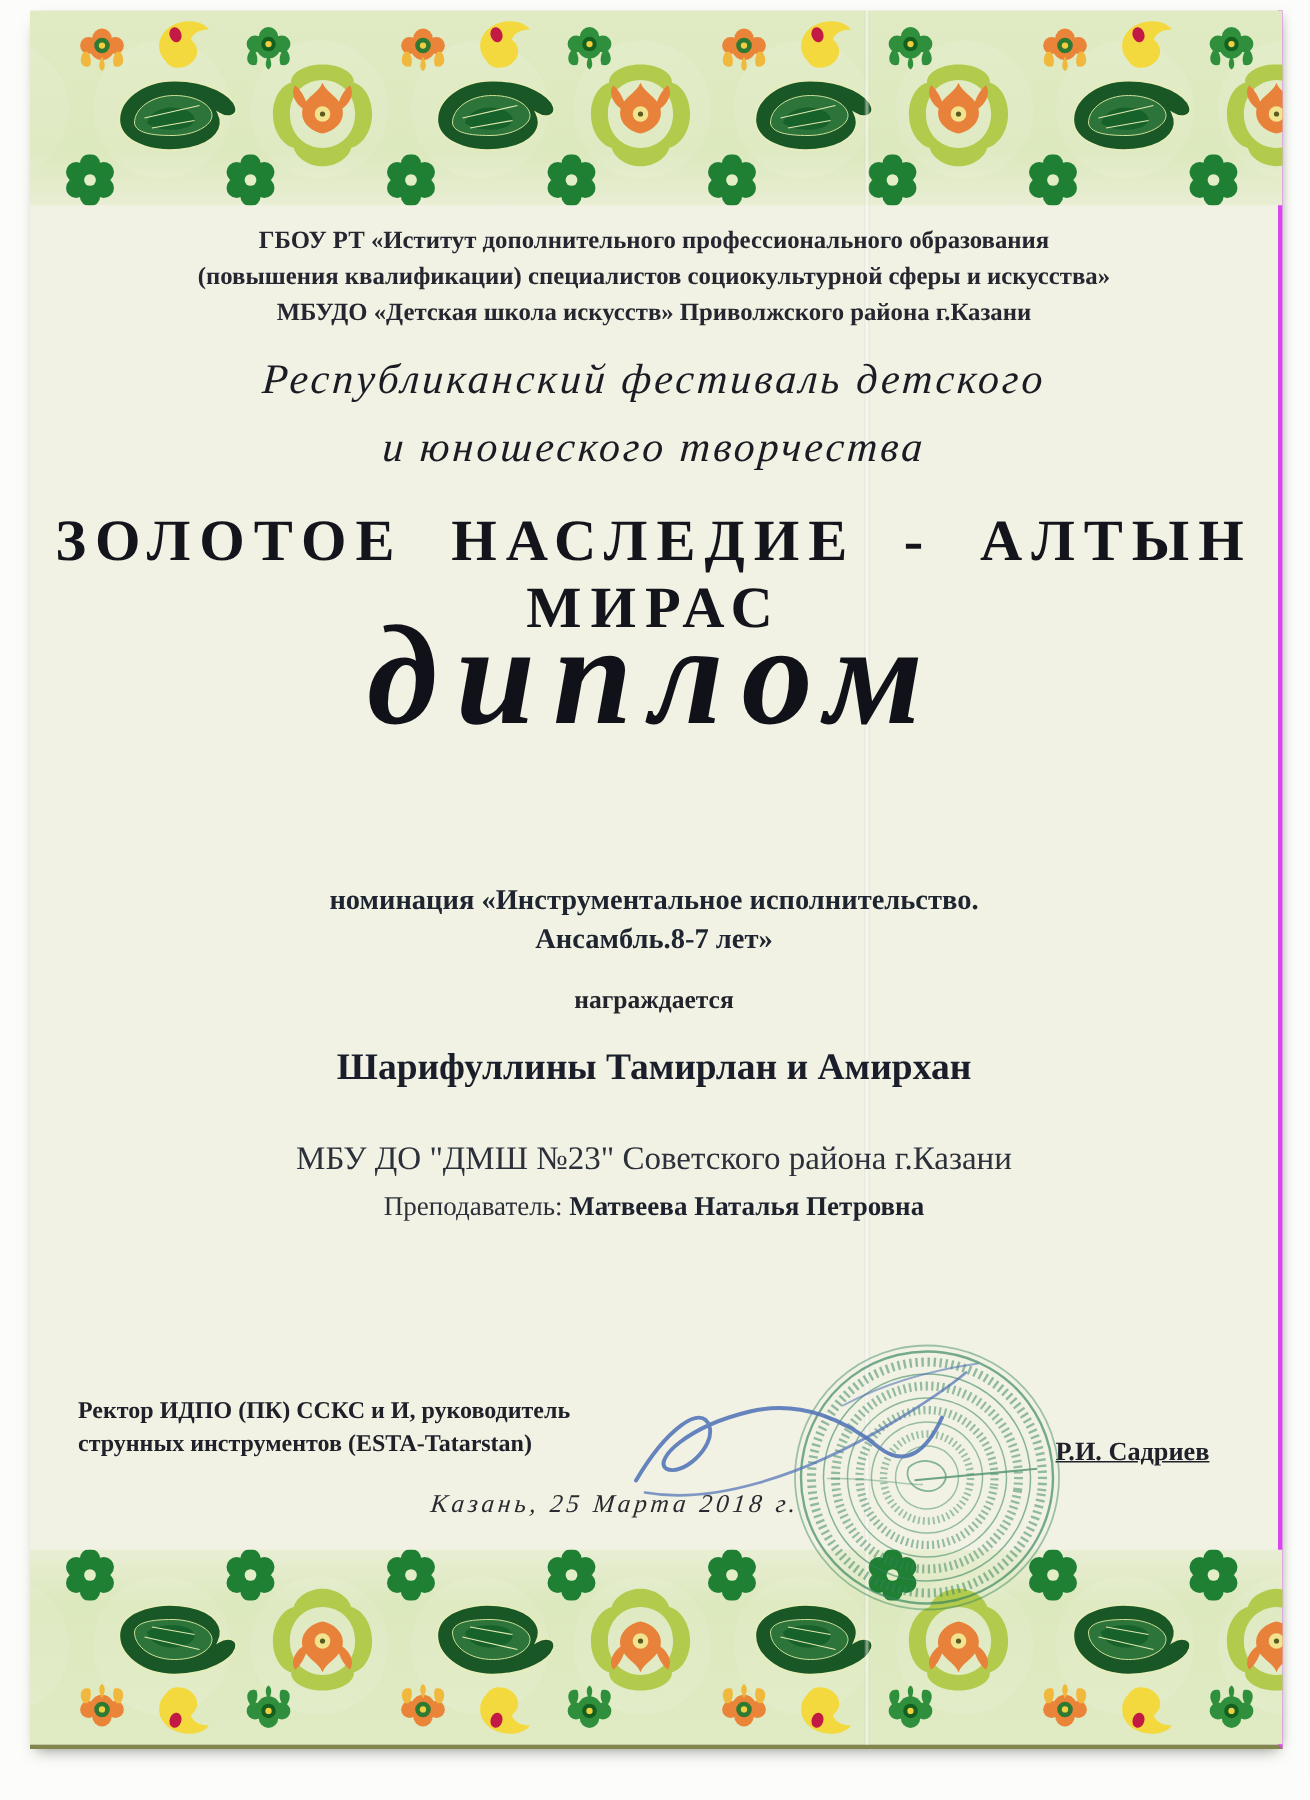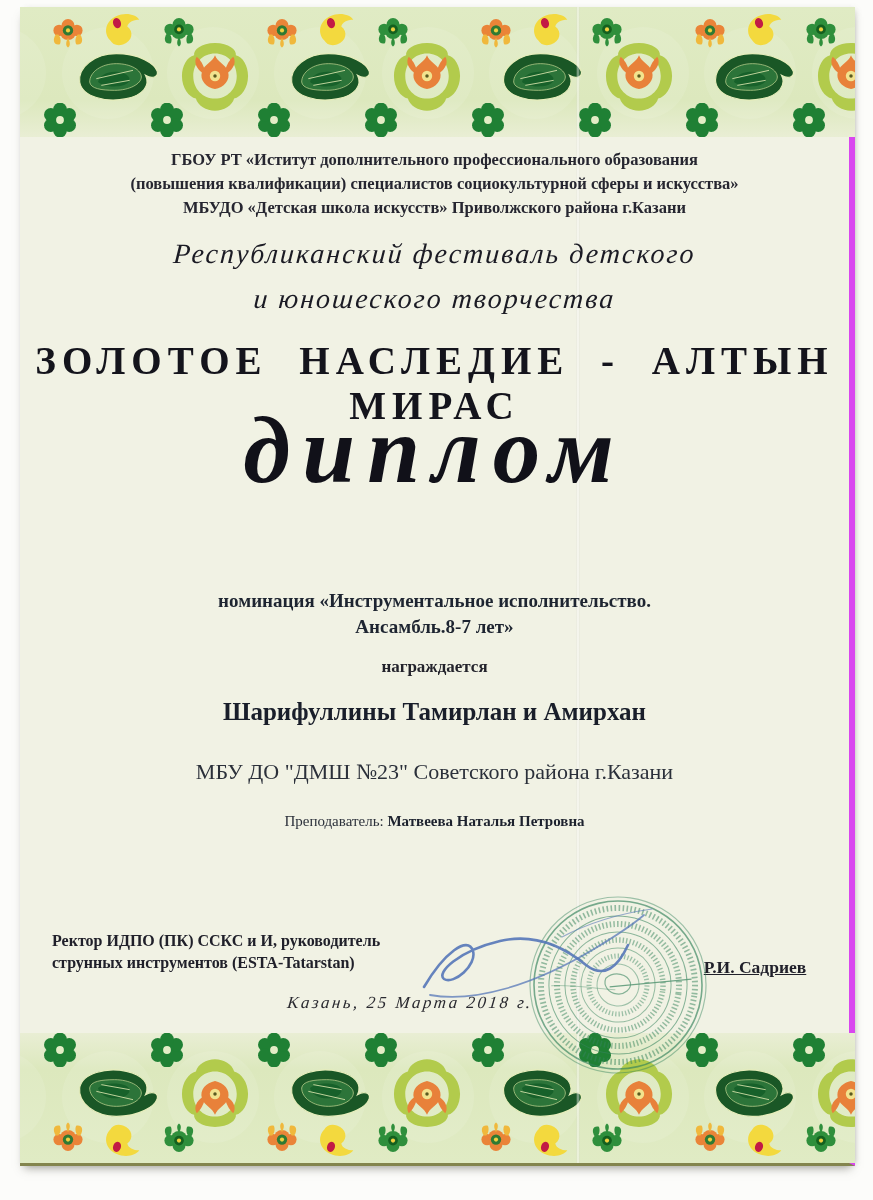--- a/index.html
+++ b/index.html
@@ -1,21 +1,21 @@
 <!DOCTYPE html>
 <html><head>
 <meta charset="utf-8">
 <style>
   html,body{margin:0;padding:0;width:873px;height:1200px;background:#fcfcfa;overflow:hidden;}
   *{box-sizing:border-box;}
   .page{
     position:absolute;left:20px;top:7px;width:835px;height:1159px;
     background:#f1f2e4;
     border-bottom:3px solid #83854e;
-    border-right:6px solid #d946ef;
+    border-right:3px solid #d946ef;
     box-shadow:0 6px 9px -4px rgba(80,80,70,.5), 3px 0 6px -3px rgba(120,120,110,.35);
     font-family:"Liberation Serif","DejaVu Serif",serif;
     color:#23232b;
   }
   .border-strip{position:absolute;left:0;width:835px;height:130px;display:block;}
   .border-top{top:0;}
   .border-bottom{bottom:0;transform:scaleY(-1);}
   .fold-line{
     position:absolute;top:0;bottom:0;left:556px;width:4px;
     background:linear-gradient(90deg,rgba(60,60,40,.05),rgba(255,255,255,.55),rgba(60,60,40,.06));
@@ -26,21 +26,21 @@
   .script-line{font-style:italic;font-size:28px;letter-spacing:2px;color:#1b1b24;transform:skewX(-4deg);}
   .script1{top:231px;}
   .script2{top:276px;}
   .fest-title{top:331px;font-weight:bold;font-size:39px;letter-spacing:6px;word-spacing:16px;color:#14141c;}
   .diploma{top:388px;font-weight:bold;font-style:italic;font-size:95px;letter-spacing:12px;color:#111119;}
   .award{top:523px;font-weight:bold;font-size:35px;color:#1d2935;white-space:pre;}
   .nomination{top:581px;font-weight:bold;font-size:19px;line-height:26px;color:#1e2531;}
   .awarded{top:650px;font-weight:bold;font-size:17px;}
   .recipient{top:691px;font-weight:bold;font-size:25px;color:#191e2a;}
   .institution{top:752px;font-size:22px;color:#2b303a;}
-  .teacher{top:806px;font-size:15px;color:#2b303a;}
+  .teacher{top:787px;font-size:18px;color:#2b303a;}
   .teacher b{color:#1d222e;}
   .signatory{position:absolute;left:32px;top:923px;text-align:left;font-weight:bold;font-size:16px;line-height:21.5px;color:#20202a;}
   .signer-name{position:absolute;left:650px;top:950px;width:170px;text-align:center;font-weight:bold;font-size:17.5px;color:#20202a;text-decoration:underline;}
   .place-date{
     position:absolute;left:180px;top:986px;width:420px;text-align:center;
     font-style:italic;font-size:17px;letter-spacing:2.5px;color:#2a2a30;transform:skewX(-6deg);
   }
   .stamp{position:absolute;left:498px;top:878px;width:200px;height:200px;opacity:.82;}
   .signature{position:absolute;left:392px;top:898px;width:250px;height:125px;}
   .defs-holder{position:absolute;width:0;height:0;overflow:hidden;}

